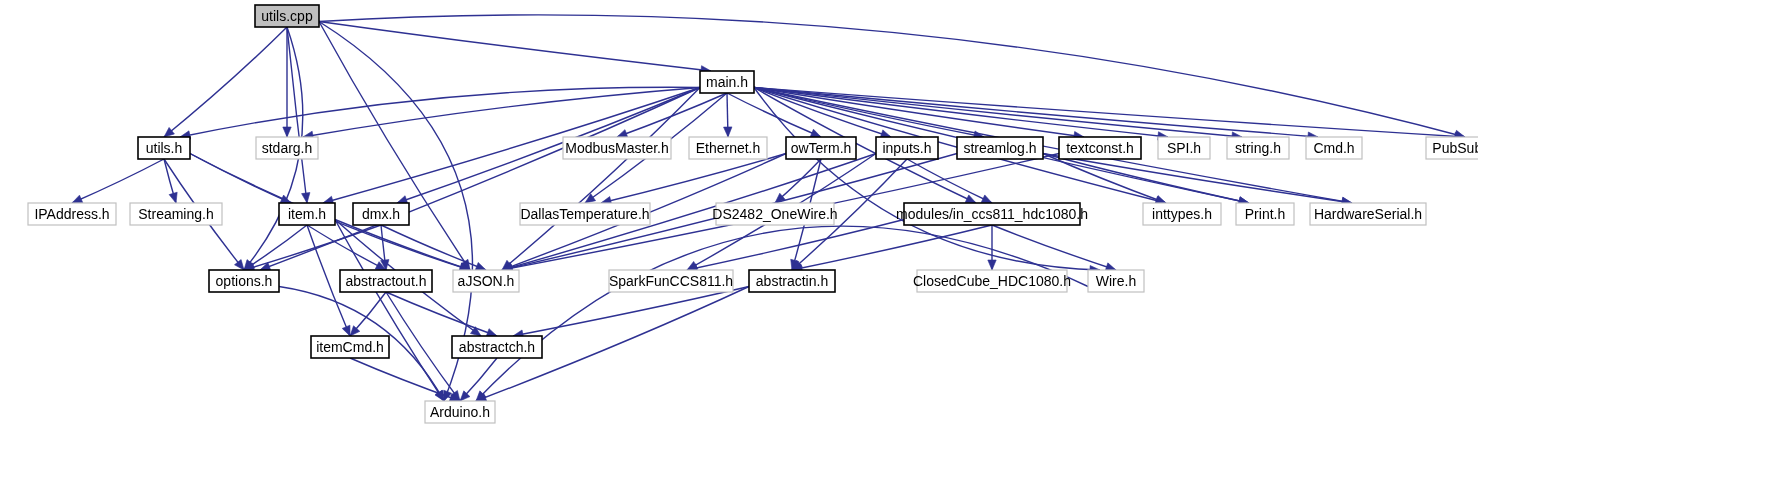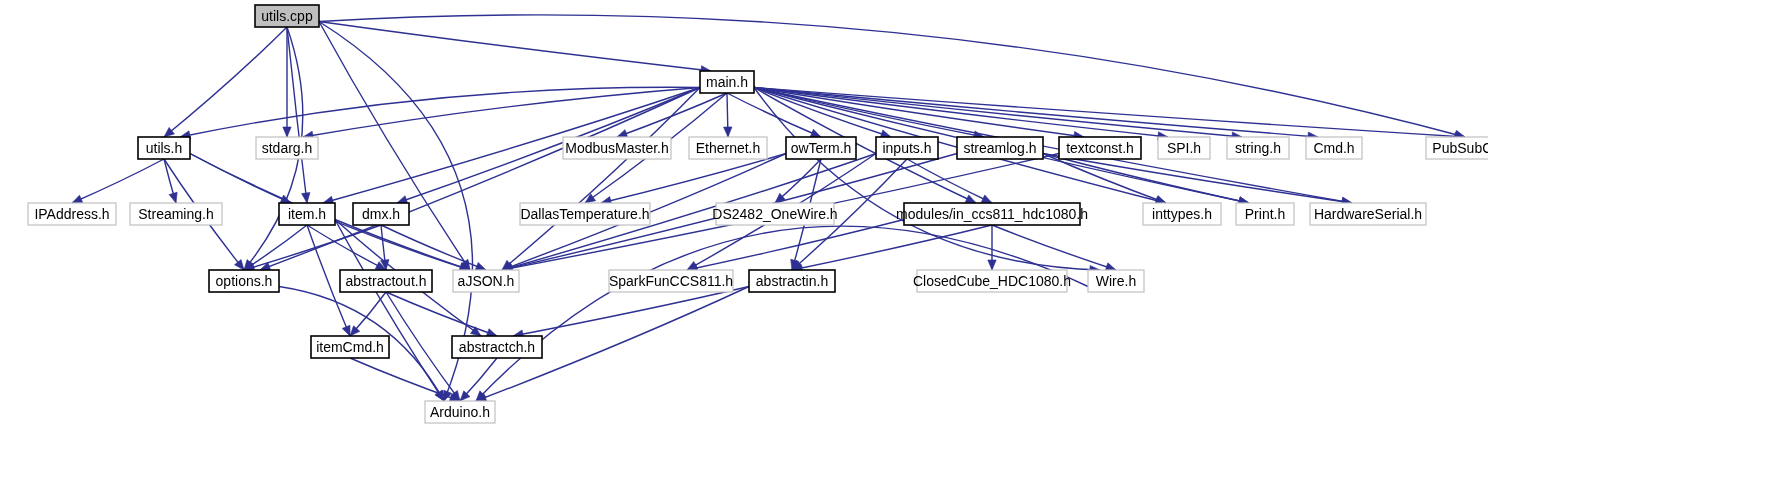--- a/index.html
+++ b/index.html
@@ -7,21 +7,20 @@
     padding: 0;
     background: #ffffff;
   }
   #graph-root {
     position: relative;
     width: 1478px;
     height: 485px;
     background: #ffffff;
     font-family: "Liberation Sans", sans-serif;
     overflow: hidden;
-    padding-left: 10px;
   }
   #graph-svg {
     position: absolute;
     left: 0;
     top: 0;
     width: 1770px;
     height: 485px;
   }
   .edge-path {
     fill: none;

